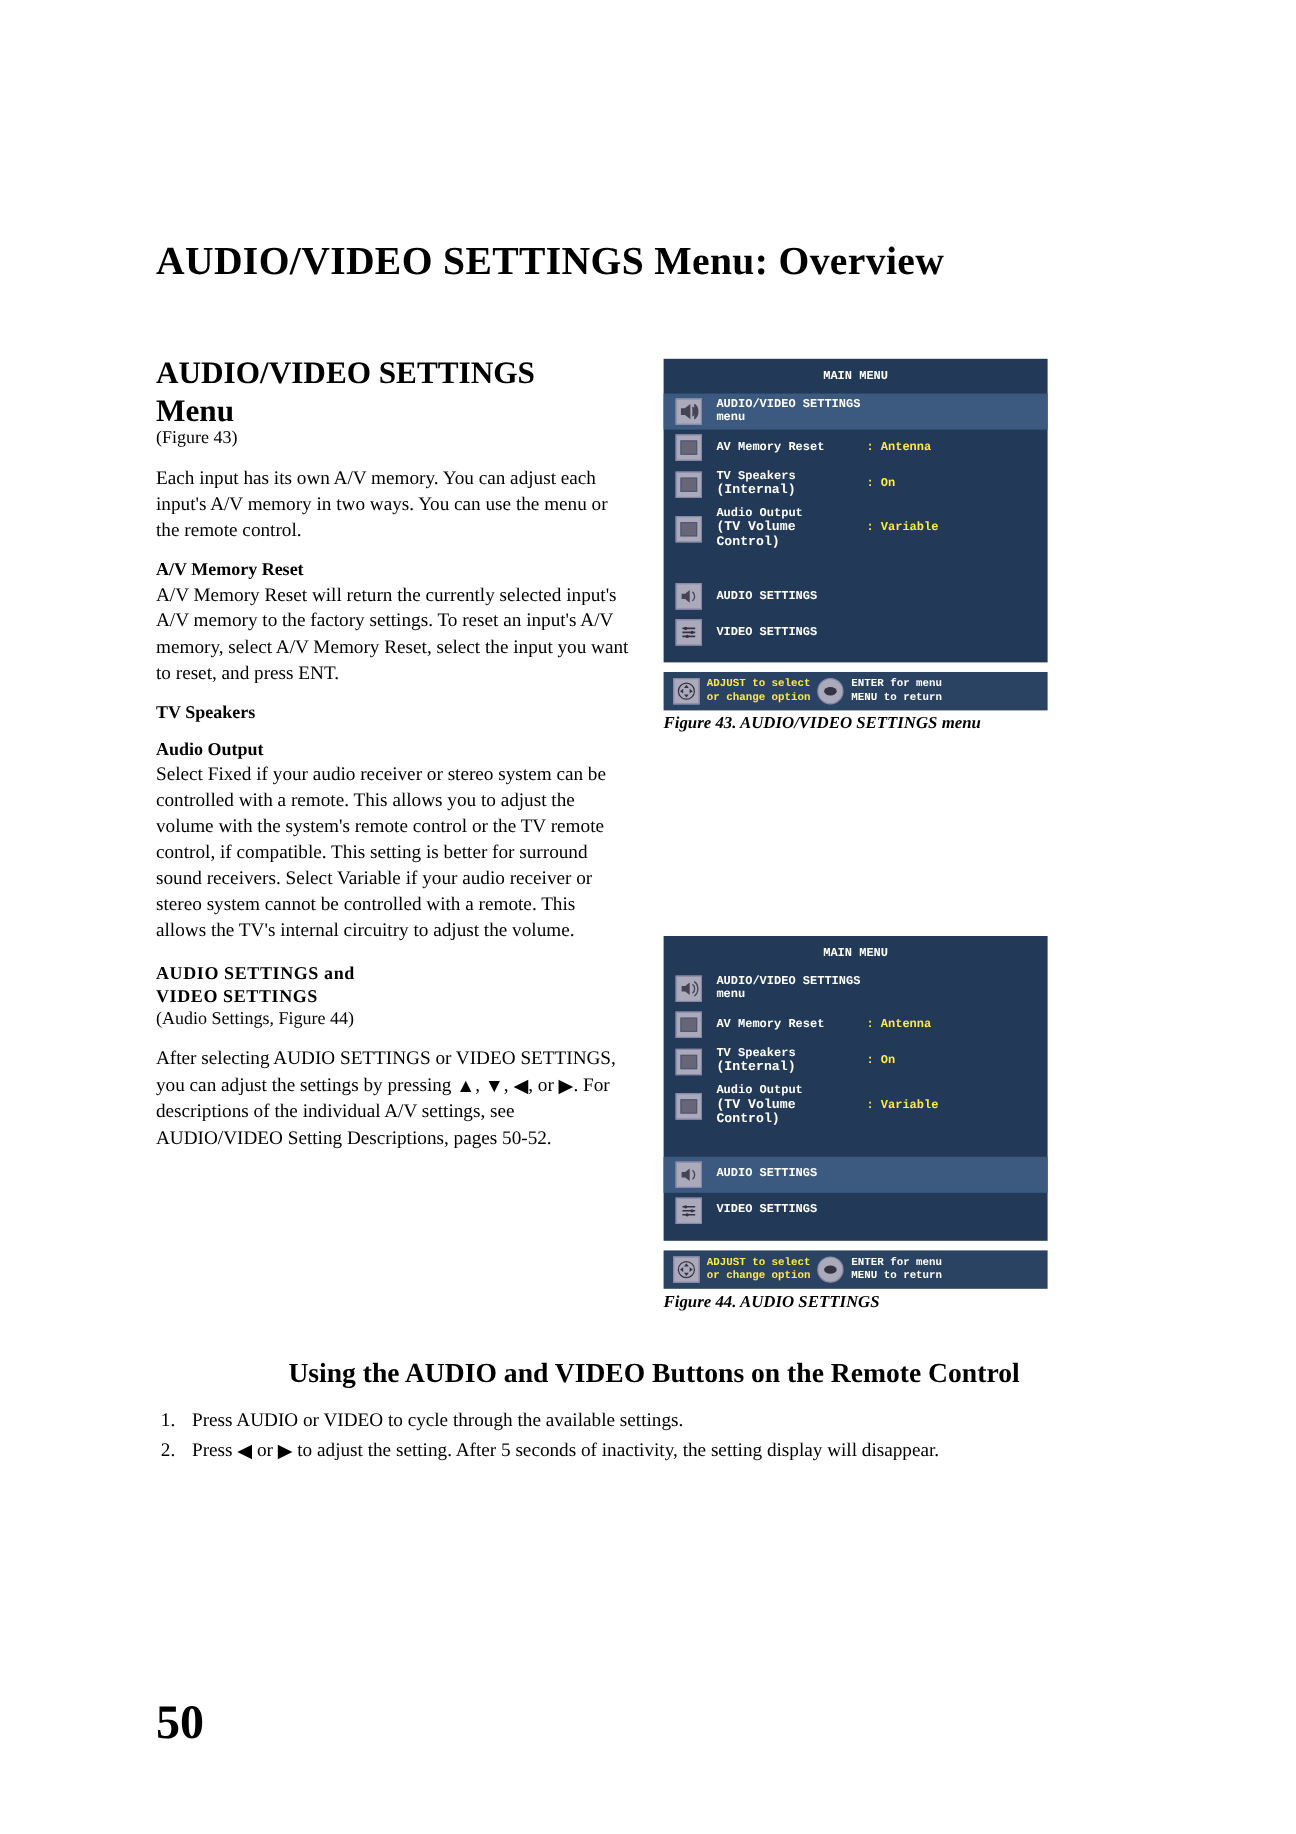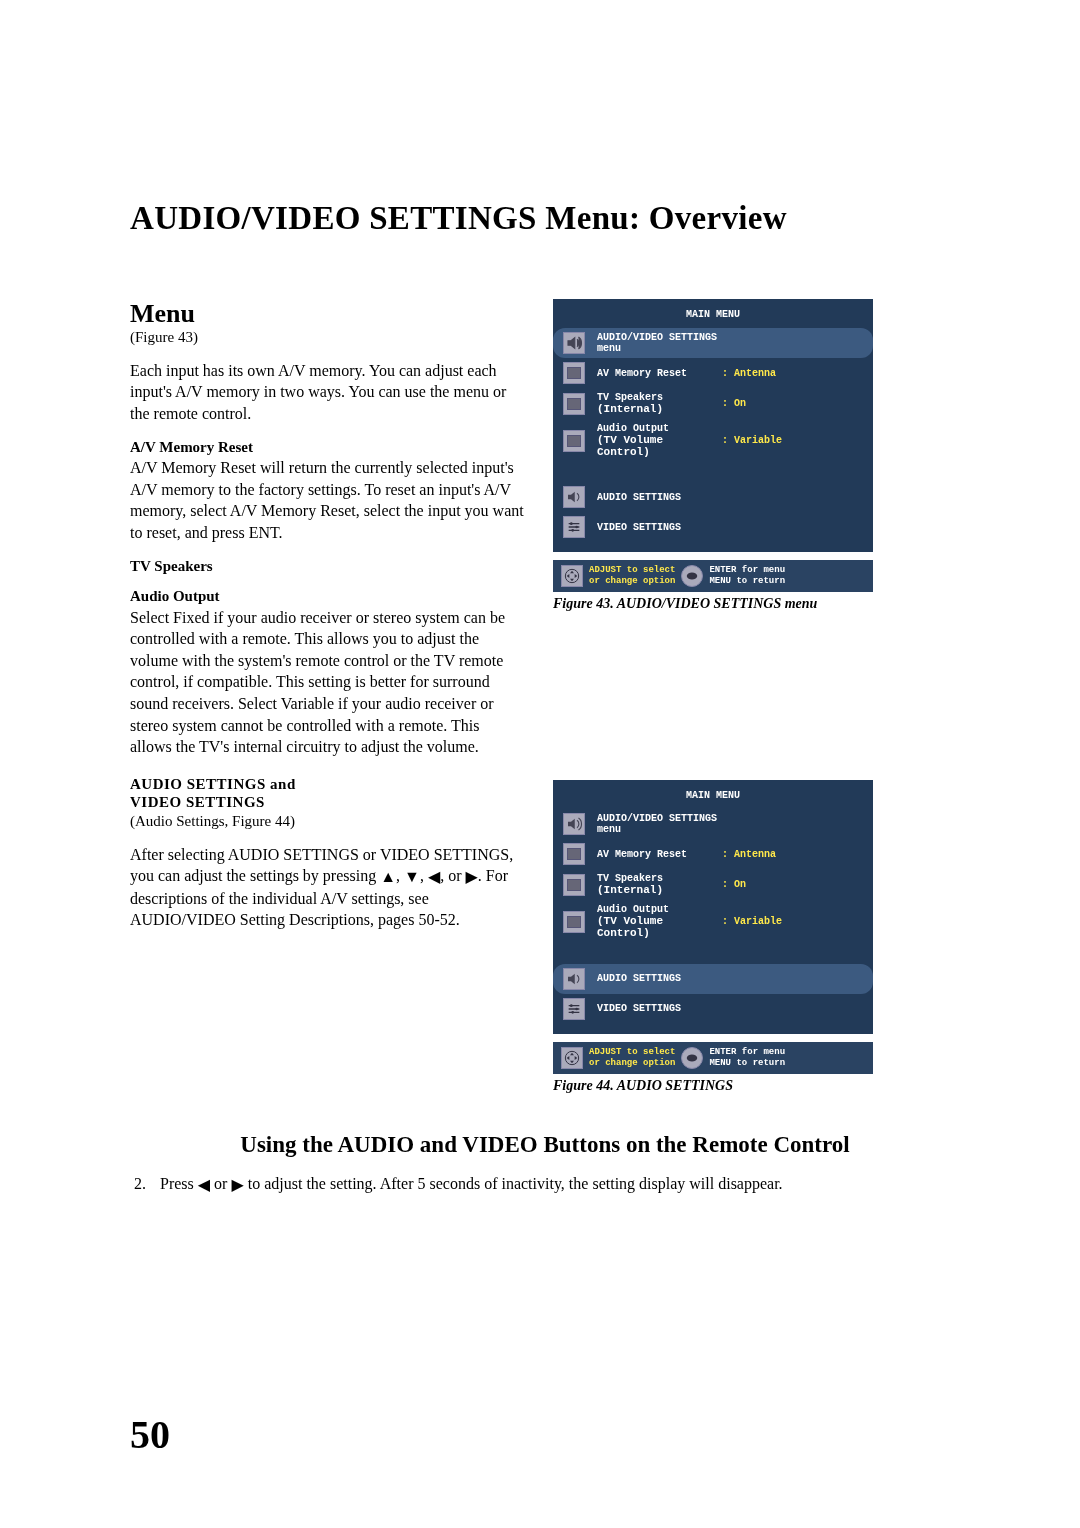--- a/index.html
+++ b/index.html
@@ -41,21 +41,20 @@
   .osd-main {
     background: #223a58;
     padding: 8px 10px 10px 10px;
     width: 320px;
   }
   .osd-title { font-family: 'Courier New', monospace; font-size: 10px; color:#fff; font-weight:bold; text-align:center; margin: 2px 0 8px 0;}
   .osd-row {
     display:flex; align-items:center;
     color:#fff; font-family:'Courier New', monospace; font-size:10px; font-weight:bold;
     padding: 4px 0;
-    border-radius: 12px;
   }
   .osd-row.sel { background:#3c5a80; margin: 0 -10px; padding-left:10px; padding-right:10px; }
   .osd-icon {
     width: 22px; height: 22px; flex:0 0 22px; margin-right: 12px;
     border: 1px solid #88a; background:#aab; display:flex; align-items:center; justify-content:center;
   }
   .osd-icon.inner::after { content:''; width:12px; height:10px; border:1px solid #557; background:#667; display:block;}
   .osd-icon.speaker svg { width:18px; height:18px; }
   .osd-label { flex: 0 0 125px; line-height:1.1; }
   .osd-value { color:#ffe84a; flex:1; }
@@ -93,20 +92,21 @@
 </style>
 </head>
 <body>
 
 <div class="page-title">AUDIO/VIDEO SETTINGS Menu: Overview</div>
 
 <div class="content-row">
 
   <div class="left-col">
 
+    <div class="h2">AUDIO/VIDEO SETTINGS</div>
     <div class="h2b">Menu</div>
     <div class="fignote">(Figure 43)</div>
     <div class="body">Each input has its own A/V memory.  You can adjust each input's A/V memory in two ways.  You can use the menu or the remote control.</div>
 
     <div class="h3">A/V Memory Reset</div>
     <div class="body">A/V Memory Reset will return the currently selected input's A/V memory to the factory settings.  To reset an input's A/V memory, select A/V Memory Reset, select the input you want to reset, and press ENT.</div>
 
     <div class="h3">TV Speakers</div>
 
     <div class="h3">Audio Output</div>
@@ -288,16 +288,17 @@
       </div>
       <div class="caption">Figure 44.  AUDIO SETTINGS</div>
     </div>
 
   </div>
 </div>
 
 <div class="section-h2-wide">Using the AUDIO and VIDEO Buttons on the Remote Control</div>
 
 <ol class="steps">
+  <li><span class="stepnum">1.</span>  <span>Press AUDIO or VIDEO to cycle through the  available settings.</span></li>
   <li><span class="stepnum">2.</span> <span>Press </span><span class="tri">◀</span><span> or </span><span class="tri">▶</span><span> to adjust the setting.  After 5 seconds of inactivity, the setting display will disappear.</span></li>
 </ol>
 
 <div class="page-number">50</div>
 
 </body></html>

